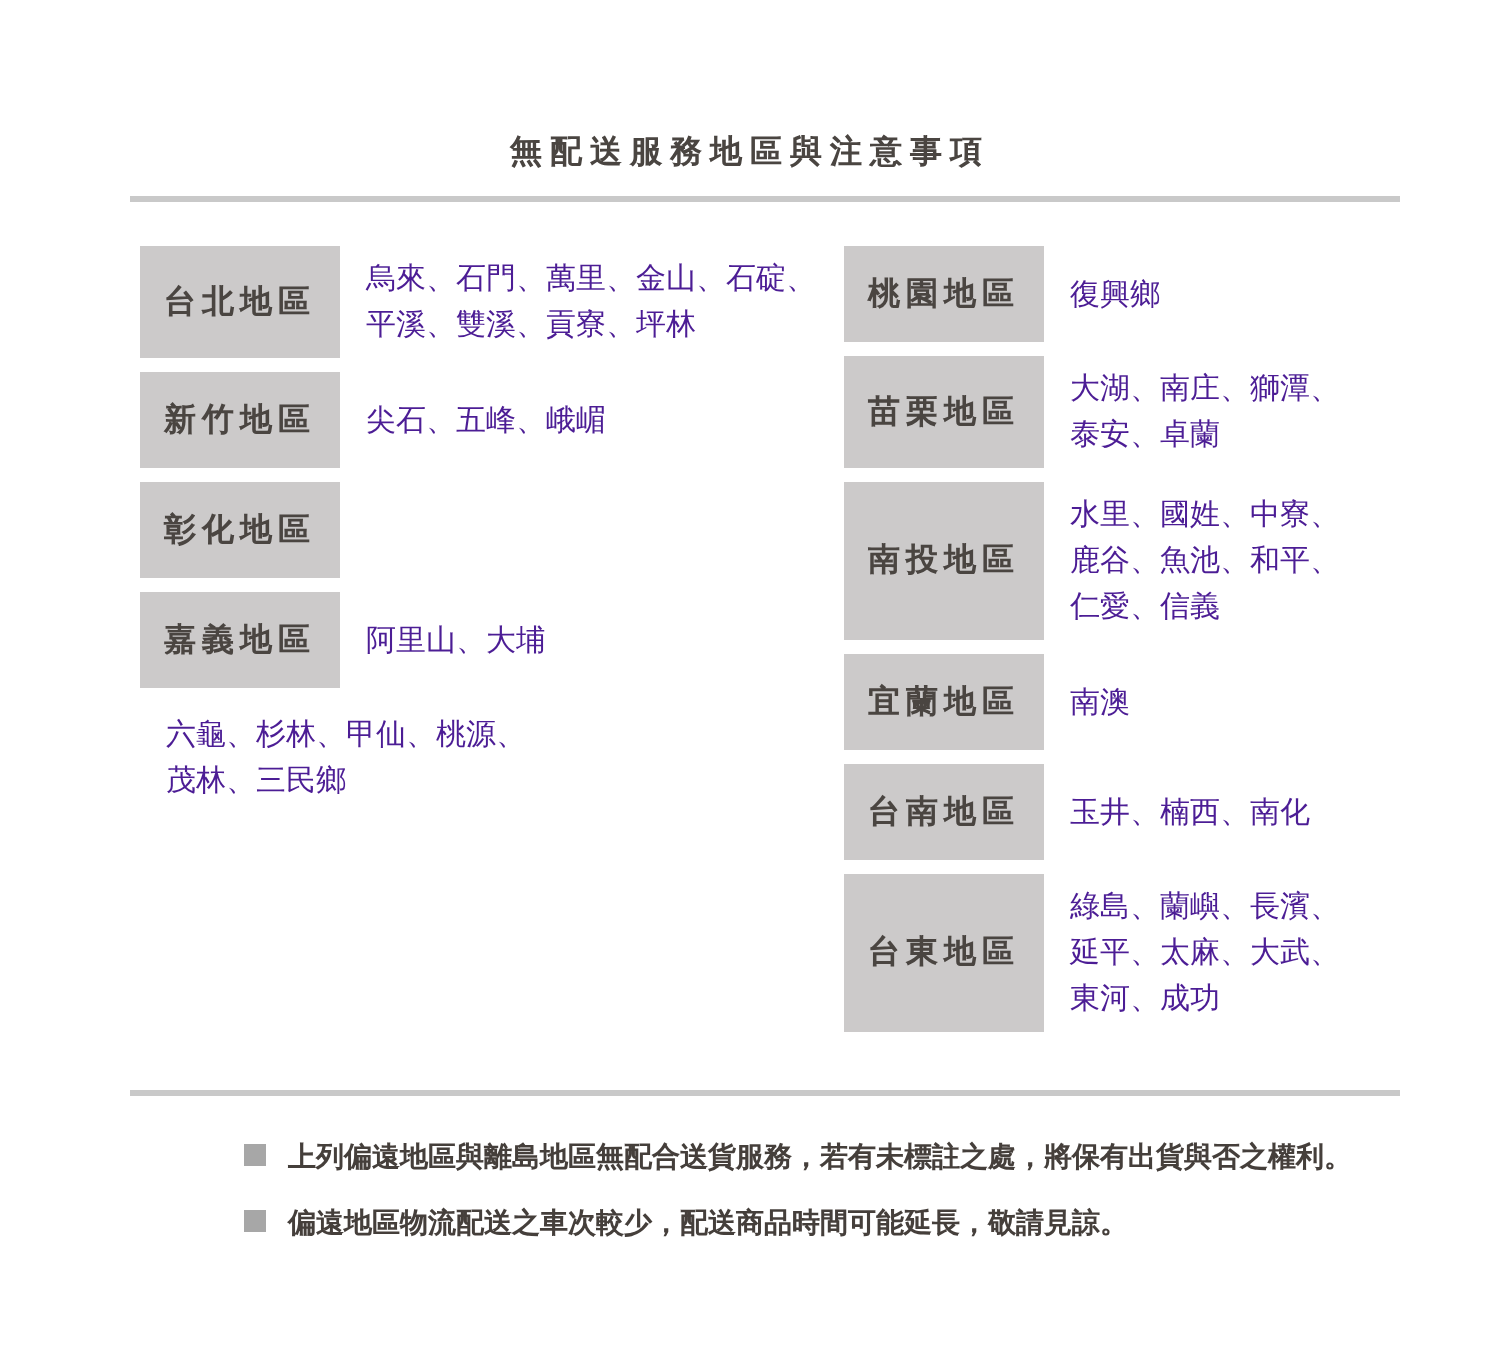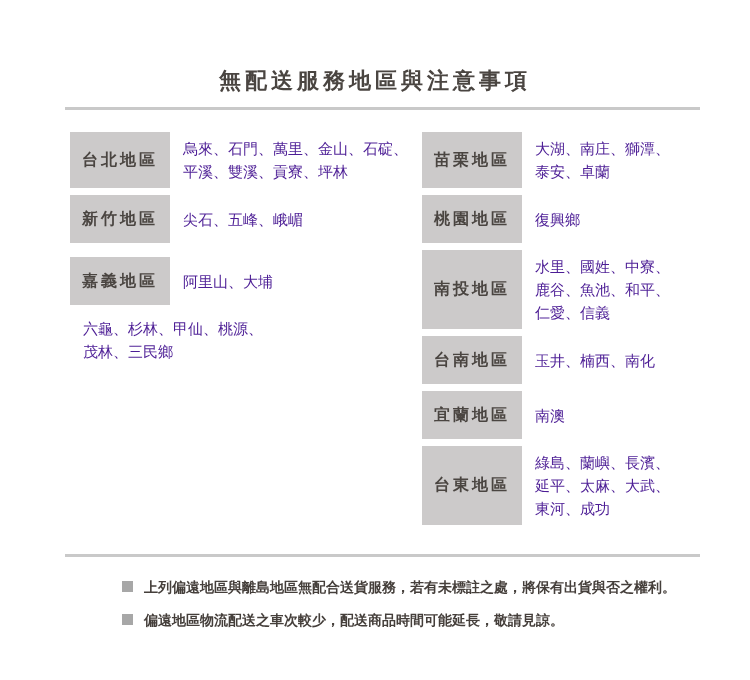--- a/index.html
+++ b/index.html
@@ -9,21 +9,21 @@
     height: 680px;
     font-family: "Liberation Sans", "DejaVu Sans", sans-serif;
     color: #4a4541;
     overflow: hidden;
   }
   .page { width: 750px; height: 680px; position: relative; }
 
   .page-title {
     margin-top: 66px;
     text-align: center;
-    font-size: 22px;
+    font-size: 16px;
     font-weight: bold;
     letter-spacing: 4px;
     color: #4a4541;
   }
 
   .divider {
     height: 3px;
     background: #c9c9c9;
     margin-left: 65px;
     margin-right: 50px;
@@ -109,54 +109,55 @@
       <div class="region-row">
         <div class="region-label">台北地區</div>
         <div class="region-areas">烏來、石門、萬里、金山、石碇、
 平溪、雙溪、貢寮、坪林</div>
       </div>
       <div class="region-row">
         <div class="region-label">新竹地區</div>
         <div class="region-areas">尖石、五峰、峨嵋</div>
       </div>
       <div class="region-row">
+        <div class="region-label">彰化地區</div>
       </div>
       <div class="region-row">
         <div class="region-label">嘉義地區</div>
         <div class="region-areas">阿里山、大埔</div>
       </div>
       <div class="region-row">
         <div class="region-areas">六龜、杉林、甲仙、桃源、
 茂林、三民鄉</div>
       </div>
     </div>
 
     <div class="region-col right">
       <div class="region-row">
+        <div class="region-label">桃園地區</div>
+        <div class="region-areas">復興鄉</div>
+      </div>
+      <div class="region-row">
         <div class="region-label">苗栗地區</div>
         <div class="region-areas">大湖、南庄、獅潭、
 泰安、卓蘭</div>
-      </div>
-      <div class="region-row">
-        <div class="region-label">桃園地區</div>
-        <div class="region-areas">復興鄉</div>
       </div>
       <div class="region-row">
         <div class="region-label">南投地區</div>
         <div class="region-areas">水里、國姓、中寮、
 鹿谷、魚池、和平、
 仁愛、信義</div>
       </div>
       <div class="region-row">
+        <div class="region-label">宜蘭地區</div>
+        <div class="region-areas">南澳</div>
+      </div>
+      <div class="region-row">
         <div class="region-label">台南地區</div>
         <div class="region-areas">玉井、楠西、南化</div>
-      </div>
-      <div class="region-row">
-        <div class="region-label">宜蘭地區</div>
-        <div class="region-areas">南澳</div>
       </div>
       <div class="region-row">
         <div class="region-label">台東地區</div>
         <div class="region-areas">綠島、蘭嶼、長濱、
 延平、太麻、大武、
 東河、成功</div>
       </div>
     </div>
 
   </div>

